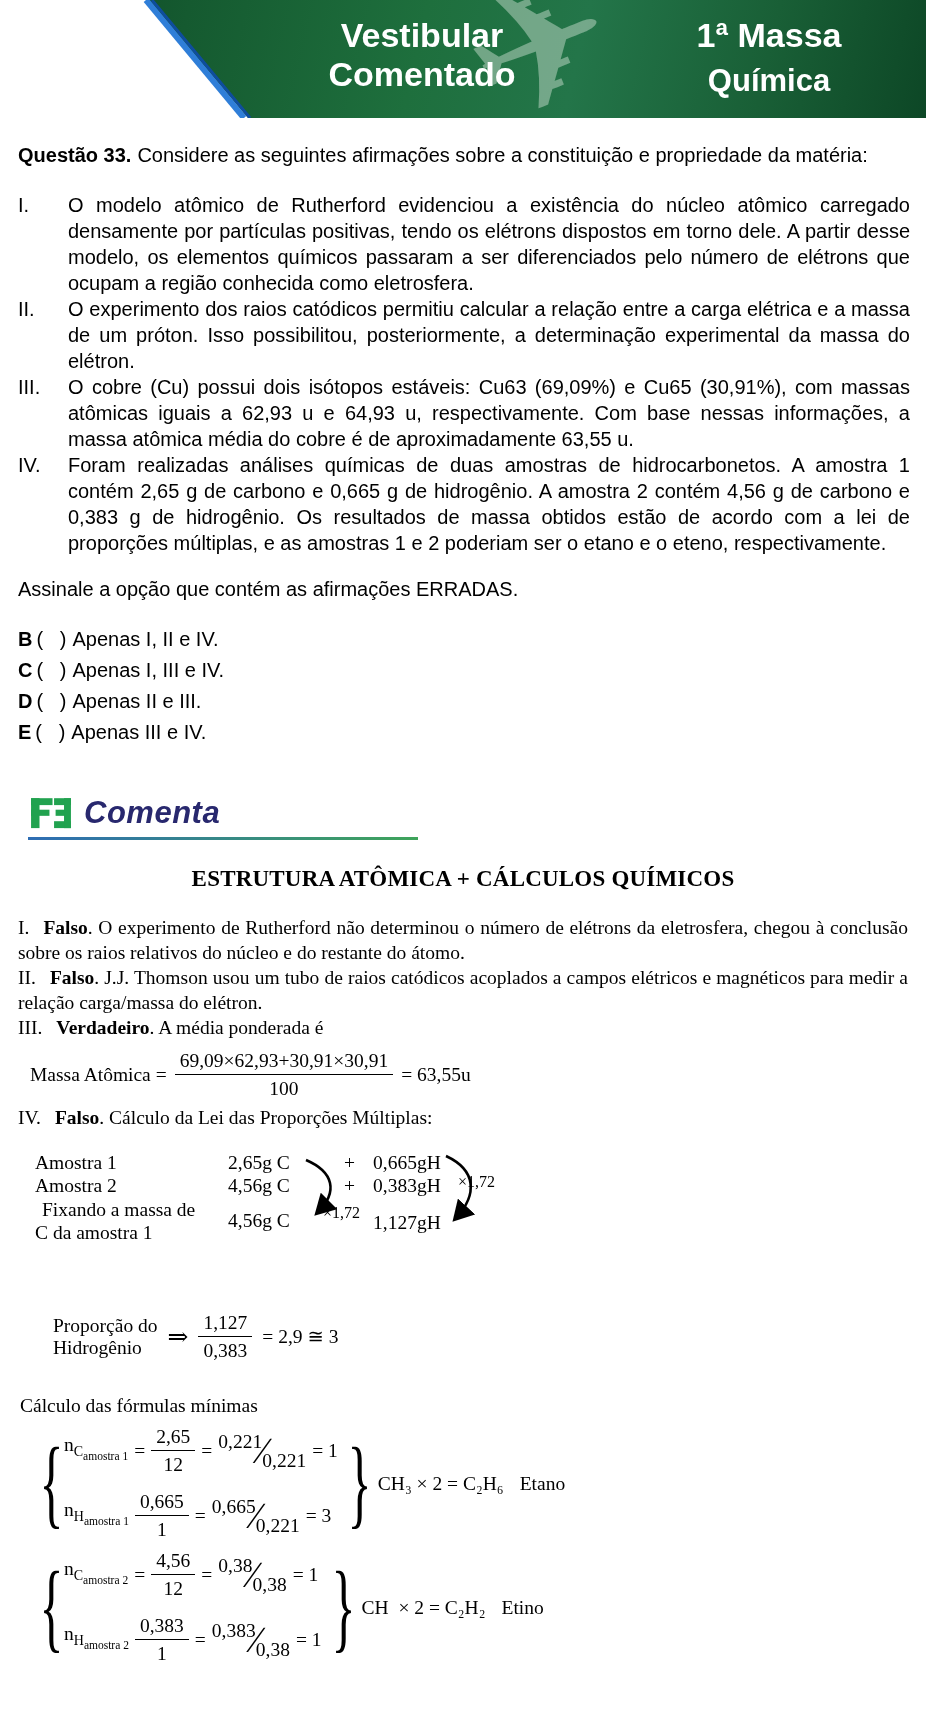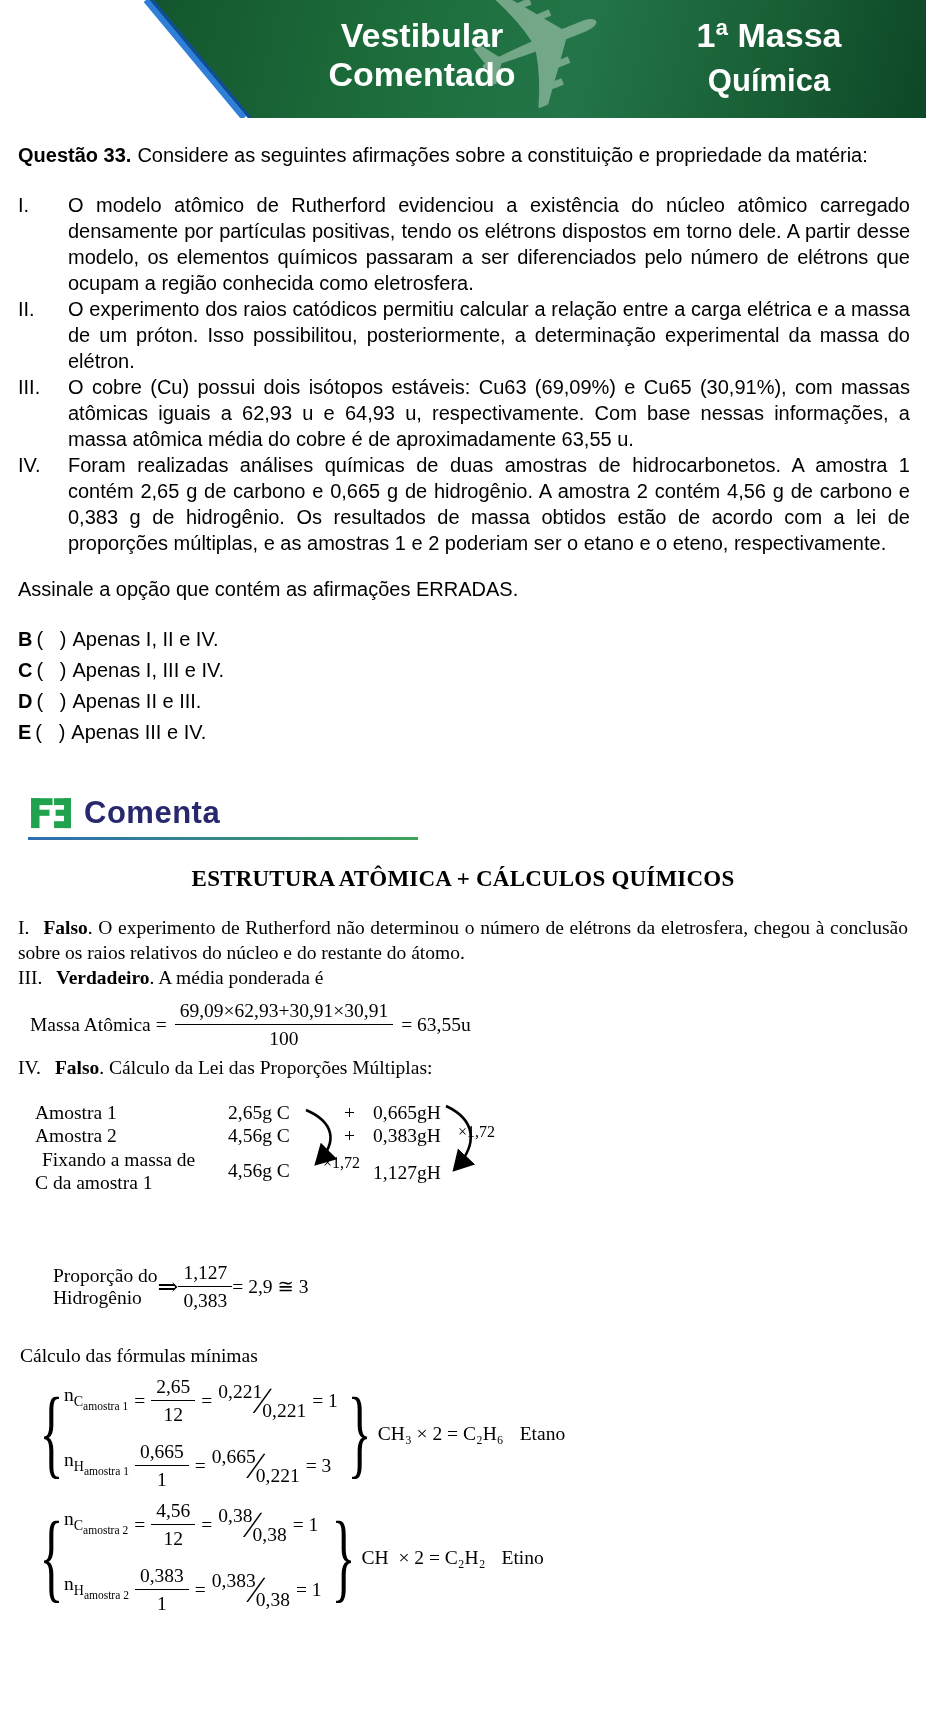--- a/index.html
+++ b/index.html
@@ -34,38 +34,38 @@
   .qtext{flex:1;text-align:justify;}
   .command{margin:20px 0 0;}
   .opts{margin-top:22px;}
   .opt{line-height:31px;}
   .opt b{margin-right:4px;}
   .opt .paren{margin-right:6px;}
   
   .sol{padding:0 18px;font-family:"Liberation Serif","DejaVu Serif",serif;font-size:19.5px;line-height:25px;}
   .comenta{margin:44px 0 0 10px;width:390px;}
   .comenta-row{display:flex;align-items:center;}
-  .comenta-word{color:#28286e;font-weight:bold;font-size:31px;margin-left:10px;
+  .comenta-word{color:#28286e;font-weight:bold;font-style:italic;font-size:31px;margin-left:10px;
                 font-family:"Liberation Sans",sans-serif;letter-spacing:.5px;}
   .comenta-underline{height:3px;margin-top:5px;background:linear-gradient(90deg,#2e6db4,#3fa45a);}
   .topic-title{text-align:center;font-size:23px;font-weight:bold;margin:26px 0 24px;letter-spacing:.2px;}
   .sitem{margin:0;text-align:justify;}
   .snum{padding-right:14px;}
   
   .frac{display:inline-block;text-align:center;vertical-align:middle;}
   .frac .num{display:block;border-bottom:1.6px solid #000;padding:0 5px 1px;}
   .frac .den{display:block;padding-top:1px;}
   .massformula{display:flex;align-items:center;margin:8px 0 4px 12px;gap:8px;}
   
   .diagram{position:relative;height:150px;margin-top:12px;}
   .diagram span{position:absolute;white-space:nowrap;}
   .factor{font-size:16px;}
   .arrows{position:absolute;left:0;top:0;}
   
-  .proportion{display:flex;align-items:center;margin:18px 0 0 35px;}
+  .proportion{display:flex;align-items:center;margin:18px 0 0 35px;gap:10px;}
   .prop-label{line-height:22px;}
   .prop-arrow{font-size:25px;}
   
   .dfrac{display:inline-block;white-space:nowrap;}
   .dfrac .dn{vertical-align:.5em;}
   .dfrac .ds{font-size:1.9em;vertical-align:-.15em;margin:0 -3px;font-family:"Liberation Serif",serif;}
   .dfrac .dd{vertical-align:-.45em;}
   .formulas-heading{margin:30px 0 6px 2px;}
   
   .sys{display:flex;align-items:center;margin:2px 0 6px 14px;}
@@ -145,20 +145,21 @@
         </g>
       </svg>
       <span class="comenta-word">Comenta</span>
     </div>
     <div class="comenta-underline"></div>
   </div>
 
   <div class="topic-title">ESTRUTURA ATÔMICA + CÁLCULOS QUÍMICOS</div>
 
   <p class="sitem"><span class="snum">I.</span><b>Falso</b><span>. O experimento de Rutherford não determinou o número de elétrons da eletrosfera, chegou à conclusão sobre os raios relativos do núcleo e do restante do átomo.</span></p>
+  <p class="sitem"><span class="snum">II.</span><b>Falso</b><span>. J.J. Thomson usou um tubo de raios catódicos acoplados a campos elétricos e magnéticos para medir a relação carga/massa do elétron.</span></p>
   <p class="sitem"><span class="snum">III.</span><b>Verdadeiro</b><span>. A média ponderada é</span></p>
 
   <div class="massformula">
     <span>Massa Atômica =</span>
     <span class="frac">
       <span class="num">69,09×62,93+30,91×30,91</span>
       <span class="den">100</span>
     </span>
     <span>= 63,55u</span>
   </div>

